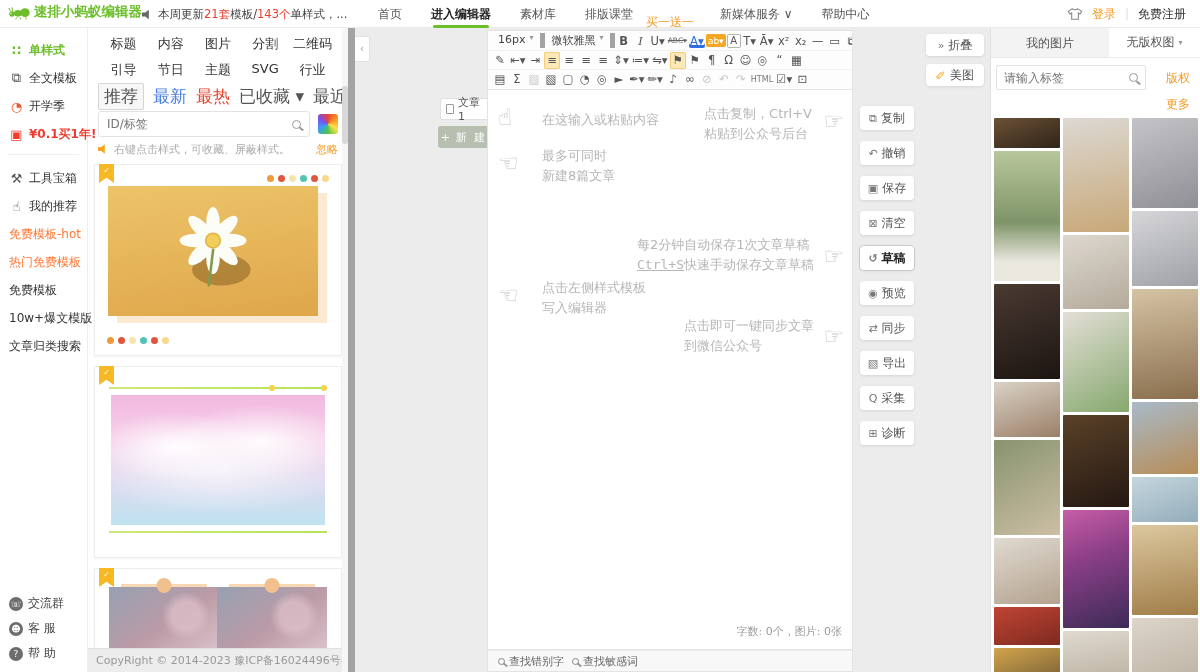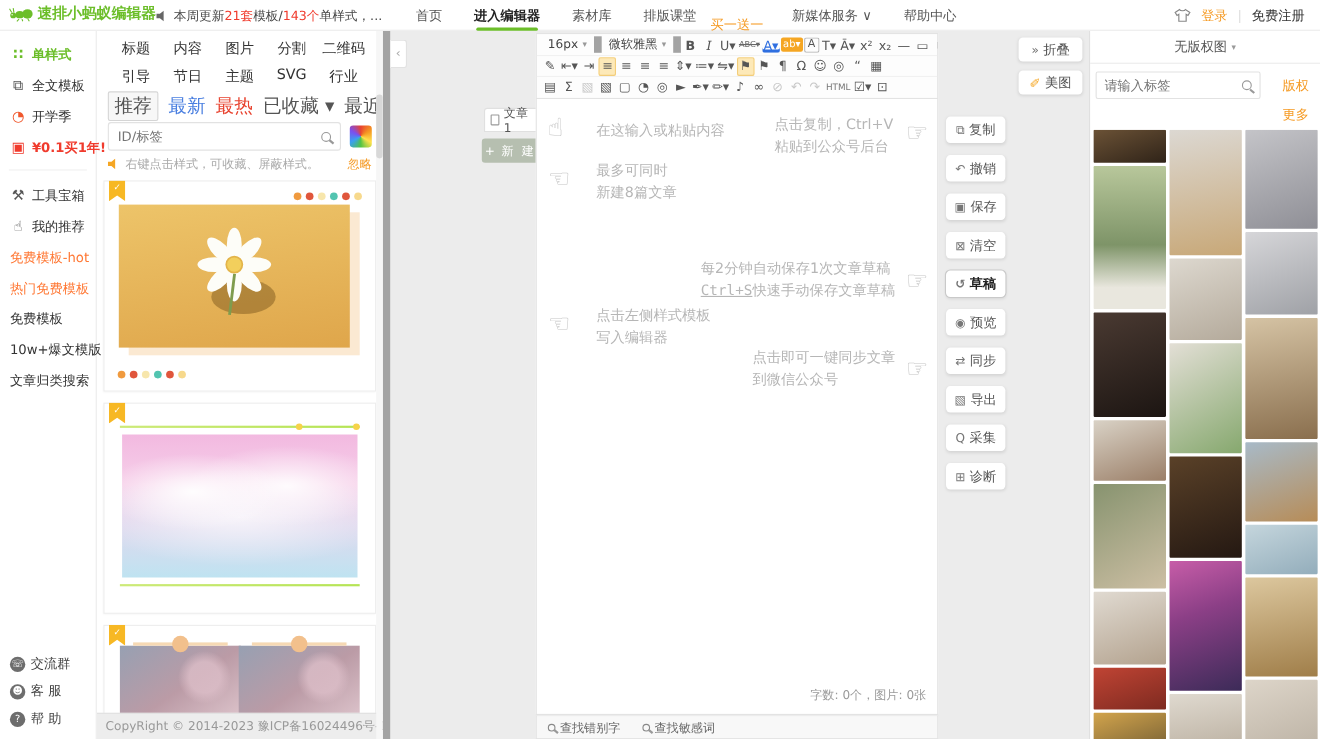--- a/index.html
+++ b/index.html
@@ -104,40 +104,40 @@
   
   #editor{position:absolute;left:355px;top:28px;width:635px;height:644px;background:#ececec}
   #collapse-handle{position:absolute;left:0;top:8px;width:15px;height:26px;background:#fff;border:1px solid #e2e2e2;border-left:none;border-radius:0 3px 3px 0;color:#aaa;font-size:11px;text-align:center;line-height:24px;cursor:pointer;z-index:3}
   #tab1{position:absolute;left:85px;top:70px;width:50px;height:22px;background:#fff;border:1px solid #e0e0e0;border-radius:3px 3px 0 0;display:flex;align-items:center;gap:4px;padding:0 5px;font-size:11px;color:#555;cursor:pointer}
   .docic{width:8px;height:10px;border:1px solid #999;border-radius:1px;flex:none}
   #newbtn{position:absolute;left:83px;top:98px;width:52px;height:22px;background:#b6bfb0;color:#fff;border-radius:3px;display:flex;align-items:center;justify-content:center;gap:4px;font-size:11px;cursor:pointer;letter-spacing:2px}
 
   #toolbar{position:absolute;left:132px;top:2px;width:366px;height:60px;background:#fdfdfd;border:1px solid #e3e3e3}
   .tb-row{display:flex;align-items:center;height:19px;padding:0 4px;gap:1px;overflow:hidden;white-space:nowrap}
   .tb-row+.tb-row{border-top:1px solid #f1f1f1}
-  .tb-sel{display:flex;align-items:center;gap:4px;font-size:11px;color:#444;padding:0 6px;border-right:7px solid #a3a3a3;height:15px;cursor:pointer;flex:none}
+  .tb-sel{display:flex;gap:4px;font-size:11px;color:#444;padding:0 6px;border-right:5px solid #a3a3a3;height:15px;cursor:pointer;flex:none}
   .caret{font-size:8px;color:#999}
   .tbtn{min-width:16px;height:17px;display:flex;align-items:center;justify-content:center;font-size:11.5px;color:#555;border-radius:2px;cursor:pointer;padding:0 1px;flex:none}
   .tbtn.hl{background:#fde9b8;box-shadow:0 0 0 1px #f3cd7a inset}
   .tbtn.dim{color:#c8c8c8}
   .tbtn.bb{font-weight:bold}
   .tbtn.it{font-style:italic;font-family:"DejaVu Serif",serif}
   .tbtn.strike{text-decoration:line-through;font-size:7.5px;color:#666}
   .tbtn.fcolor{color:#2f6fe0;box-shadow:0 -3px 0 #2f6fe0 inset;height:15px}
   .tbtn.hcolor{background:#f5a623;color:#fff;font-size:9px;height:13px;border-radius:2px;padding:0 2px}
   .tbtn.boxed{box-shadow:0 0 0 1px #b5b5b5 inset;font-size:10px;height:14px;min-width:14px}
   .tbtn.txt{font-size:8px;color:#777;letter-spacing:0}
 
   #canvas{position:absolute;left:132px;top:62px;width:366px;height:560px;background:#fff;border:1px solid #e3e3e3;border-top:none}
   .hint{position:absolute;color:#b6b6b6;font-size:13px;line-height:20px;white-space:nowrap}
   .hand{position:absolute;color:#c6c6c6;font-size:23px}
   .mono{font-family:"DejaVu Sans Mono",monospace}
   .uline{text-decoration:underline}
   #wordcount{position:absolute;right:10px;bottom:10px;color:#9a9a9a;font-size:11px}
-  #canvas-bottom{position:absolute;left:132px;top:622px;width:366px;height:22px;background:#f8f8f8;border:1px solid #e3e3e3;border-top:1px solid #ececec;display:flex;align-items:center;gap:20px;padding:0 10px;font-size:11px;color:#666}
+  #canvas-bottom{position:absolute;left:132px;top:622px;width:366px;height:22px;background:#f8f8f8;border:1px solid #e3e3e3;border-top:1px solid #ececec;display:flex;align-items:center;gap:8px;padding:0 10px;font-size:11px;color:#666}
   .cb-item{display:flex;align-items:center;gap:4px;cursor:pointer}
 
   #actioncol{position:absolute;left:505px;top:78px;display:flex;flex-direction:column;gap:11px}
   .apill{width:54px;height:24px;background:#fff;border-radius:4px;box-shadow:0 1px 3px rgba(0,0,0,.1);display:flex;align-items:center;justify-content:center;gap:4px;font-size:12px;color:#555;cursor:pointer}
   .apill .ic{font-size:11px;color:#777}
   .apill.emph{font-weight:bold;color:#222;box-shadow:0 0 0 1px #c9c9c9,0 1px 3px rgba(0,0,0,.1)}
   #collapsebtn{position:absolute;right:6px;top:6px;width:58px;height:22px}
   #meitubtn{position:absolute;right:6px;top:36px;width:58px;height:22px}
   .wand{color:#f5a623;font-size:12px;transform:rotate(-90deg)}
 
@@ -520,20 +520,21 @@
     <span>折叠</span>
   </div>
   <div id="meitubtn" class="apill">
     <span class="wand">✎</span>
     <span>美图</span>
   </div>
 </section>
 
 <aside id="gallery">
   <div id="ghead">
+    <span id="gtab">我的图片</span>
     <span id="gdrop">
         <span>无版权图</span>
         <span class="caret">▾</span>
       </span>
   </div>
   <div id="gsearch">
     <input placeholder="请输入标签" style="">
     <span class="mag"></span>
   </div>
   <span id="gcopyright">版权</span>

